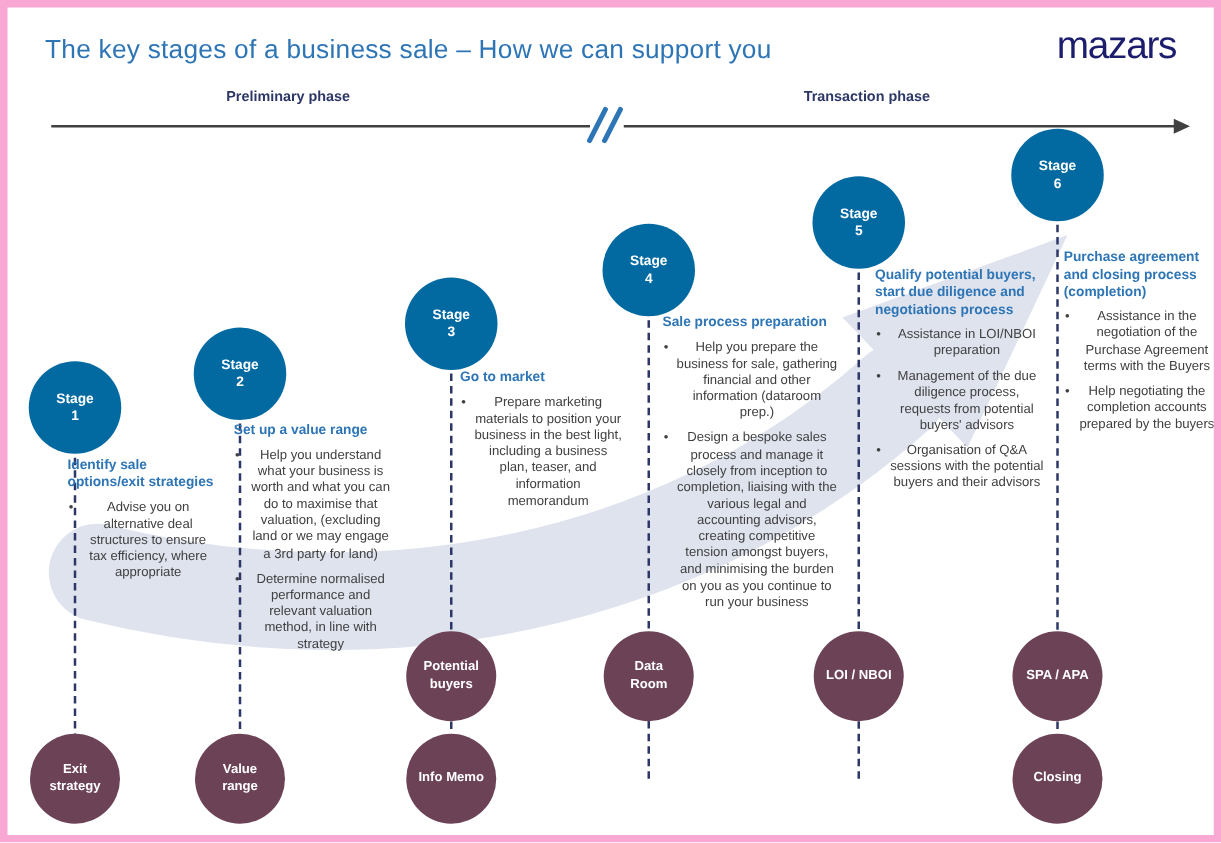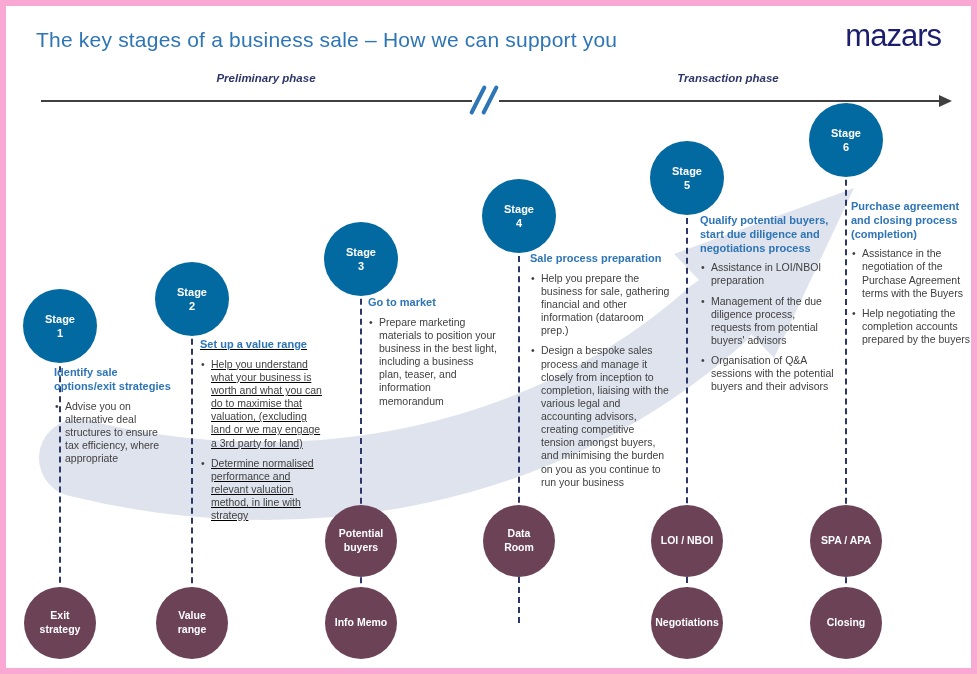--- a/index.html
+++ b/index.html
@@ -3,38 +3,38 @@
 <meta charset="utf-8">
 <style>
   * { margin:0; padding:0; box-sizing:border-box; }
   html,body { background:#ffffff; }
   body { font-family:"Liberation Sans", sans-serif; }
   .slide { position:relative; width:977px; height:674px; background:#fff; border:6px solid #f9a8d4; overflow:hidden; }
 
   .title { position:absolute; left:30px; top:22px; font-size:21px; font-weight:400; color:#2e75b6; letter-spacing:0.2px; }
   .logo  { position:absolute; right:30px; top:12px; font-size:31px; font-weight:400; color:#1d1d6e; letter-spacing:-1px; }
 
-  .phase-label { position:absolute; top:66px; width:170px; text-align:center; font-size:11.5px; font-weight:bold; color:#2d3767;font-style:italic; }
+  .phase-label { position:absolute; top:66px; width:170px; text-align:left; font-size:11.5px; font-weight:bold; color:#2d3767; }
   .timeline-line  { position:absolute; left:35px; top:94px; width:901px; height:0; border-top:2px solid #404040; }
   .timeline-arrow { position:absolute; left:933px; top:89px; width:0; height:0;
                     border-left:13px solid #404040; border-top:6px solid transparent; border-bottom:6px solid transparent; }
   .break-gap   { position:absolute; left:466px; top:86px; width:27px; height:14px; background:#fff; }
   .break-slash { position:absolute; width:4px; height:32px; background:#2e75b6; border-radius:2px; transform:rotate(27deg); top:78px; }
 
   .swoosh { position:absolute; left:0; top:0; z-index:0; pointer-events:none; }
 
   .dash { position:absolute; width:0; border-left:2px dashed #2d3767; z-index:1; }
 
   .stage-circle { position:absolute; width:74px; height:74px; border-radius:50%; background:#0369a1; color:#fff;
                   display:flex; flex-direction:column; align-items:center; justify-content:center;
                   font-size:11px; font-weight:bold; line-height:1.3; z-index:3; text-align:center; }
 
   .stage-text { position:absolute; z-index:2; }
   .stage-text h3 { font-size:11px; font-weight:bold; color:#2e75b6; line-height:1.25; margin-bottom:6px; }
-  .stage-text ul { list-style:none; }
+  .stage-text ul { list-style:none;text-align:center; }
   .stage-text li { position:relative; font-size:10.5px; color:#404040; line-height:1.25; margin-bottom:7px; padding-left:11px; }
   .stage-text li::before { content:"\2022"; position:absolute; left:1px; top:0; color:#404040; }
 
   .milestone { position:absolute; width:72px; height:72px; border-radius:50%; background:#6c4257; color:#fff;
                display:flex; align-items:center; justify-content:center; text-align:center;
                font-size:10.5px; font-weight:bold; line-height:1.3; padding:0 9px; z-index:3; }
 </style>
 </head>
 <body>
 
@@ -88,21 +88,21 @@
     <span>6</span>
   </div>
 
   <div class="stage-text" style="left:48px; top:360px; width:118px;">
     <h3>Identify sale options/exit strategies</h3>
     <ul>
       <li>Advise you on alternative deal structures to ensure tax efficiency, where appropriate</li>
     </ul>
   </div>
 
-  <div class="stage-text" style="left:194px; top:332px; width:128px;text-decoration:underline;">
+  <div class="stage-text" style="left:181px; top:332px; width:128px;">
     <h3>Set up a value range</h3>
     <ul>
       <li>Help you understand what your business is worth and what you can do to maximise that valuation, (excluding land or we may engage a 3rd party for land)</li>
       <li>Determine normalised performance and relevant valuation method, in line with strategy</li>
     </ul>
   </div>
 
   <div class="stage-text" style="left:362px; top:290px; width:130px;">
     <h3>Go to market</h3>
     <ul>
@@ -136,16 +136,15 @@
   </div>
 
   <div class="milestone" style="left:319px; top:499px;">Potential buyers</div>
   <div class="milestone" style="left:477px; top:499px;">Data Room</div>
   <div class="milestone" style="left:645px; top:499px;text-align:center;">LOI / NBOI</div>
   <div class="milestone" style="left:804px; top:499px;">SPA / APA</div>
 
   <div class="milestone" style="left:18px;  top:581px;">Exit strategy</div>
   <div class="milestone" style="left:150px; top:581px;">Value range</div>
   <div class="milestone" style="left:319px; top:581px;">Info Memo</div>
-  <div class="milestone" style="left:645px; top:581px;">Negotiations</div>
   <div class="milestone" style="left:804px; top:581px;">Closing</div>
 
 </div>
 
 </body></html>

